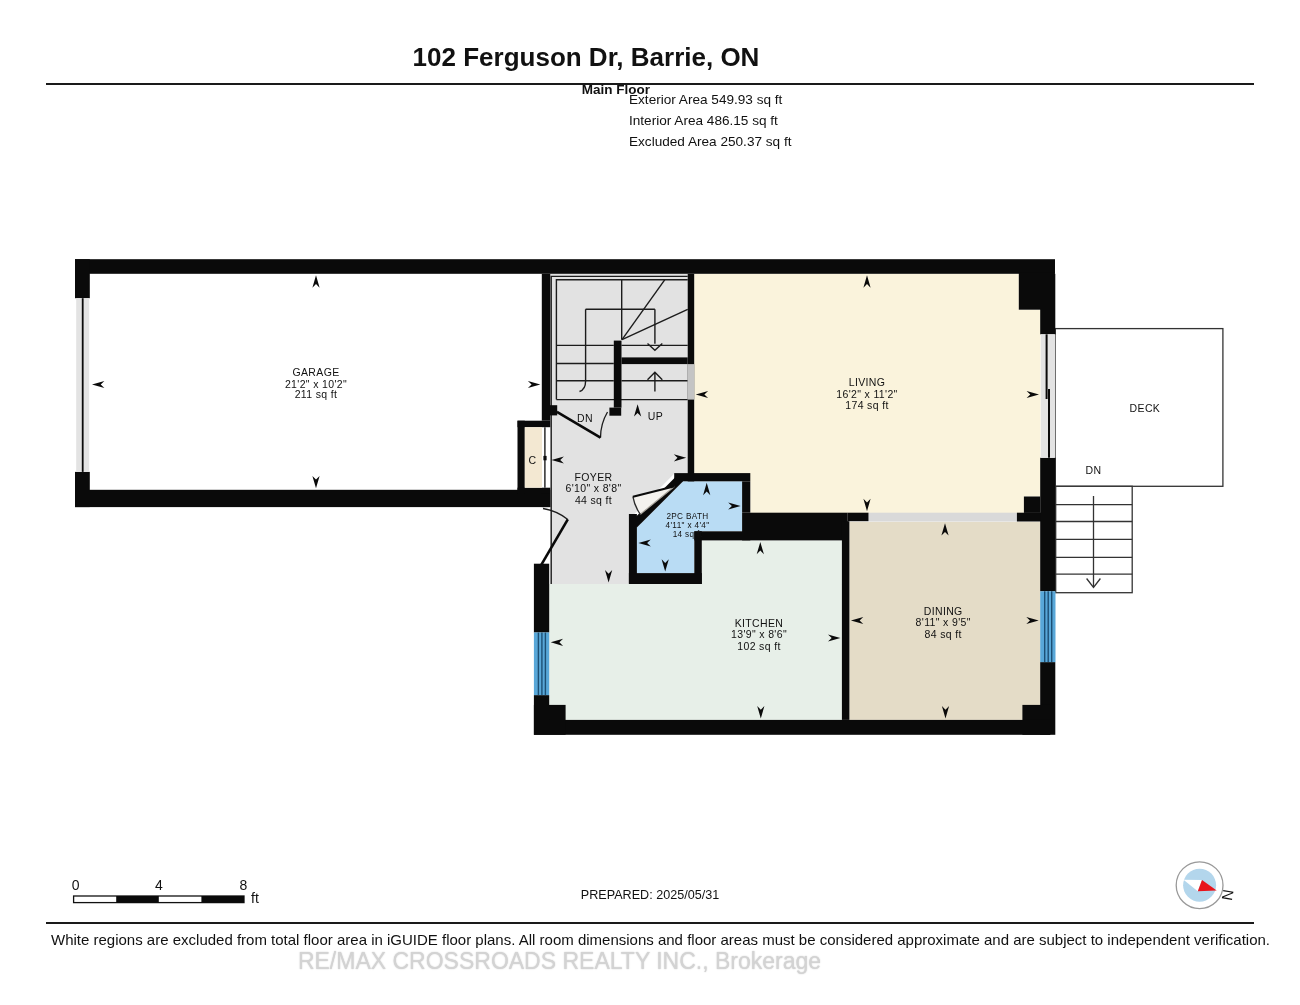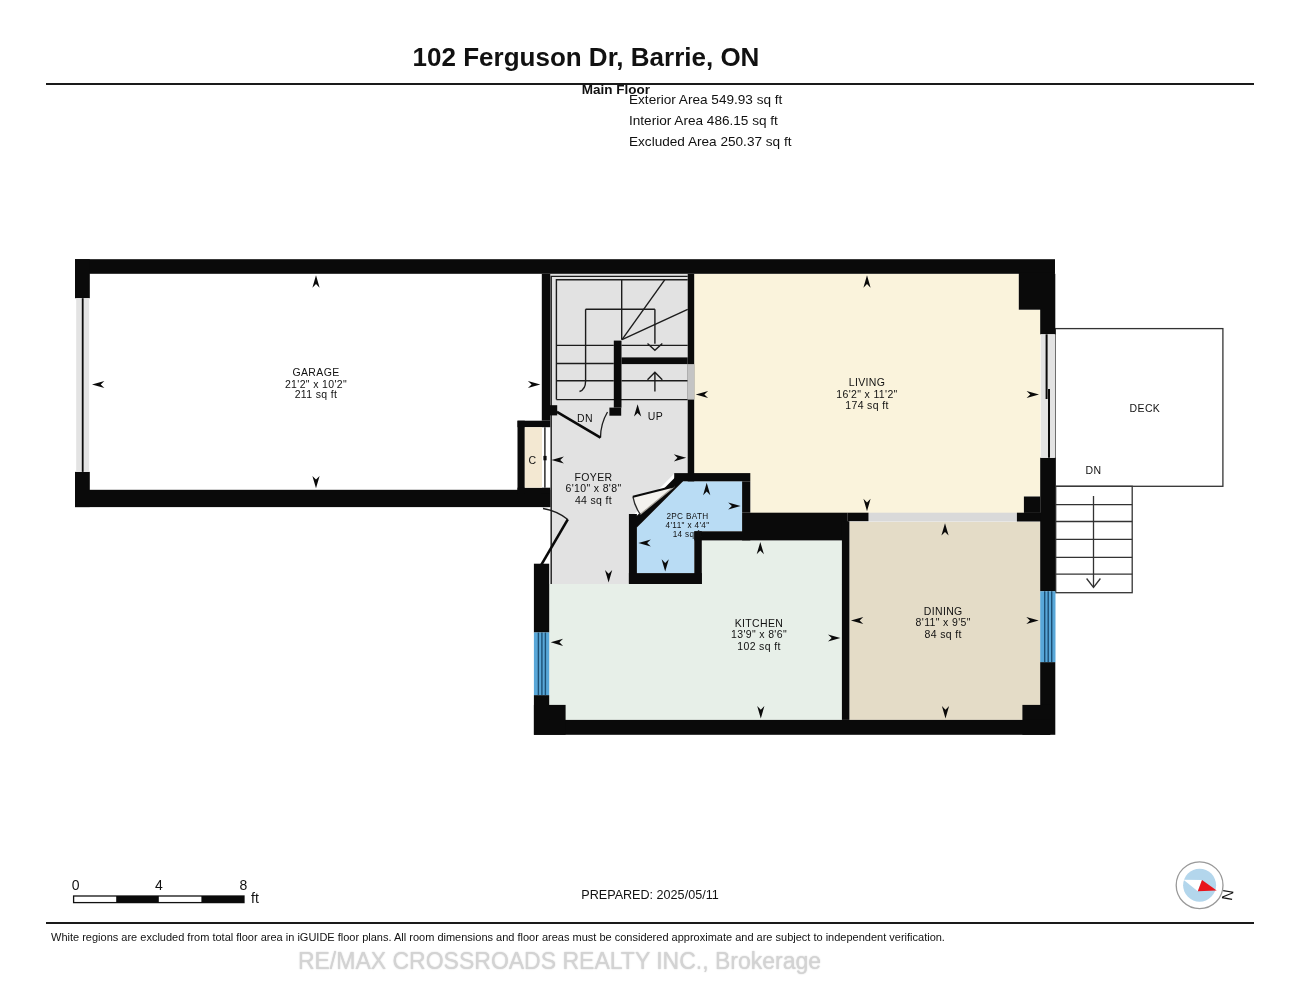--- a/index.html
+++ b/index.html
@@ -281,19 +281,19 @@
 
   <g>
     <circle cx="1199.6" cy="885.2" r="23.4" fill="#fff" stroke="#999" stroke-width="1.3"></circle>
     <circle cx="1199.6" cy="885.2" r="16.5" fill="#b3d6ec"></circle>
     <polygon points="1183.5,879.8 1202,880.1 1197.8,891.3" fill="#fff"></polygon>
     <polygon points="1202,880.1 1216.7,890.4 1197.8,891.3" fill="#e8141c"></polygon>
     <text x="1227.5" y="893.5" font-size="15" transform="rotate(100 1227.5 889.5)">N</text>
   </g>
 </svg>
 
-<div class="abs" style="left:0;top:886.9px;width:1300px;text-align:center;font-size:12.6px;line-height:17px;color:#111;">PREPARED: 2025/05/11</div>
+<div class="abs" style="left:0;top:886.9px;width:1300px;text-align:center;font-size:12.6px;line-height:17px;color:#111;">PREPARED: 2025/05/31</div>
 
 <div class="abs" style="left:46px;top:921.6px;width:1208px;height:2.6px;background:#1a1a1a;"></div>
 
-<div class="abs" style="left:51px;top:930.5px;font-size:11px;color:#111;">White regions are excluded from total floor area in iGUIDE floor plans. All room dimensions and floor areas must be considered approximate and are subject to independent verification.</div>
+<div class="abs" style="left:51px;top:930.5px;font-size:15px;color:#111;">White regions are excluded from total floor area in iGUIDE floor plans. All room dimensions and floor areas must be considered approximate and are subject to independent verification.</div>
 
 <div class="abs" style="left:0;top:948.5px;width:1119px;text-align:center;font-size:23px;line-height:24px;color:#d3d3d3;text-shadow:0 0 1.5px #c8c8c8;">RE/MAX CROSSROADS REALTY INC., Brokerage</div>
 
 </body></html>

